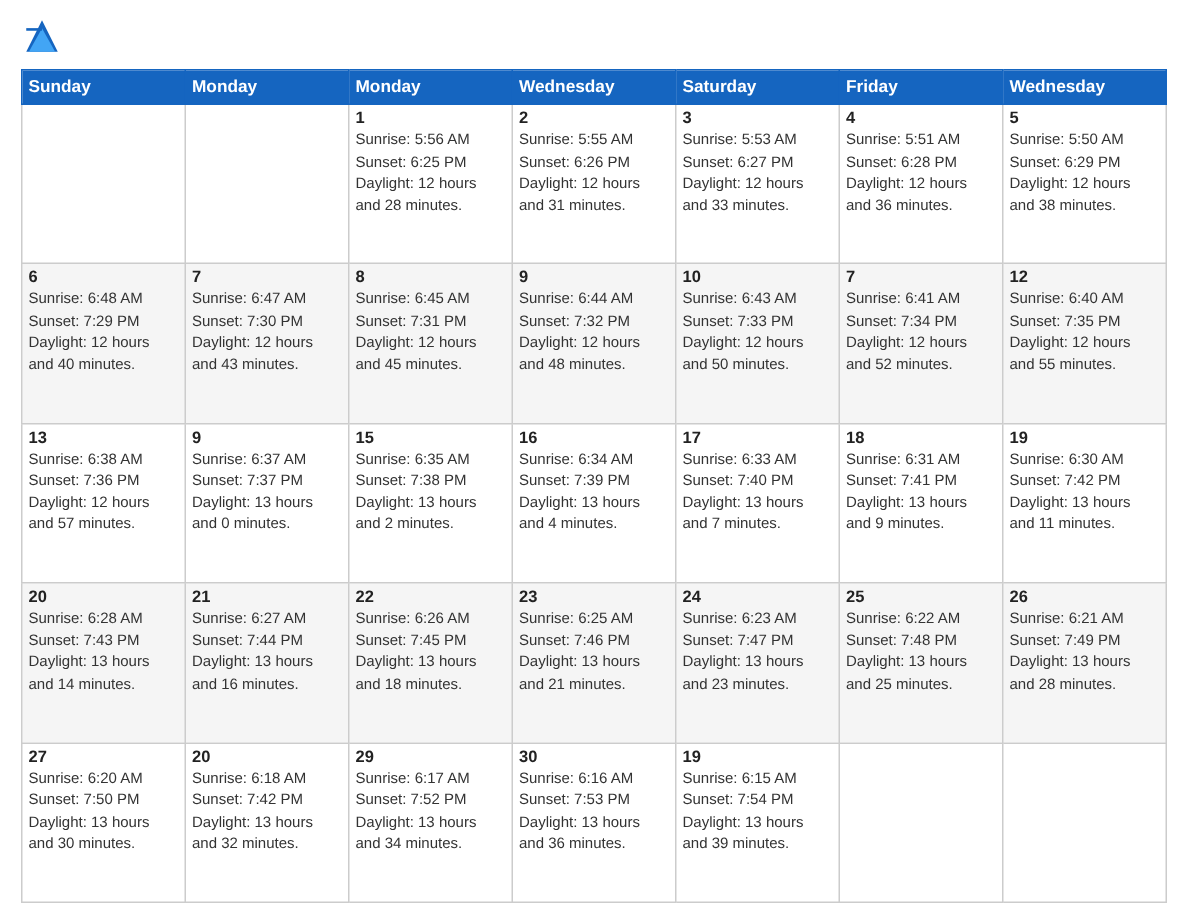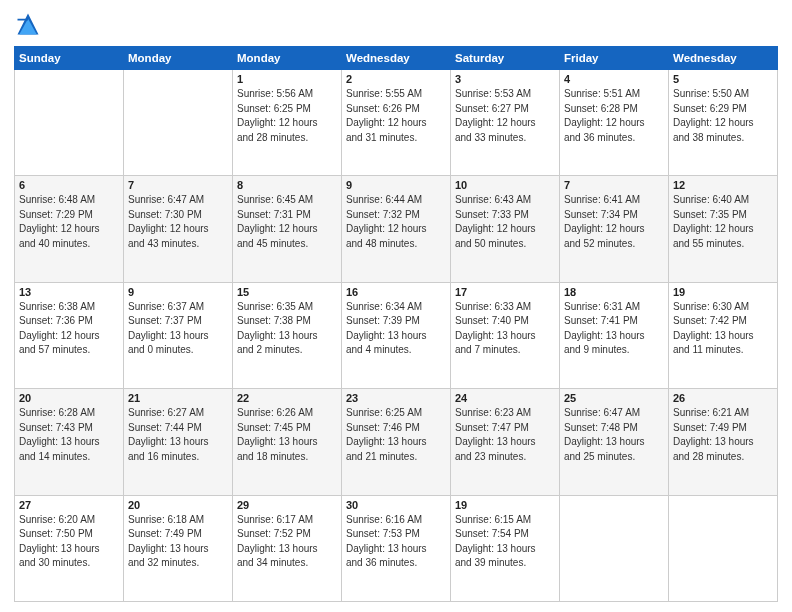--- a/index.html
+++ b/index.html
@@ -305,21 +305,21 @@
           </td>
           <td>
             <span class="day-num">24</span>
             <div class="cell-info">Sunrise: 6:23 AM
 Sunset: 7:47 PM
 Daylight: 13 hours
 and 23 minutes.</div>
           </td>
           <td>
             <span class="day-num">25</span>
-            <div class="cell-info">Sunrise: 6:47 AM
+            <div class="cell-info">Sunrise: 6:22 AM
 Sunset: 7:48 PM
 Daylight: 13 hours
 and 25 minutes.</div>
           </td>
           <td>
             <span class="day-num">26</span>
             <div class="cell-info">Sunrise: 6:21 AM
 Sunset: 7:49 PM
 Daylight: 13 hours
 and 28 minutes.</div>
@@ -329,21 +329,21 @@
           <td>
             <span class="day-num">27</span>
             <div class="cell-info">Sunrise: 6:20 AM
 Sunset: 7:50 PM
 Daylight: 13 hours
 and 30 minutes.</div>
           </td>
           <td>
             <span class="day-num">20</span>
             <div class="cell-info">Sunrise: 6:18 AM
-Sunset: 7:49 PM
+Sunset: 7:42 PM
 Daylight: 13 hours
 and 32 minutes.</div>
           </td>
           <td>
             <span class="day-num">29</span>
             <div class="cell-info">Sunrise: 6:17 AM
 Sunset: 7:52 PM
 Daylight: 13 hours
 and 34 minutes.</div>
           </td>

